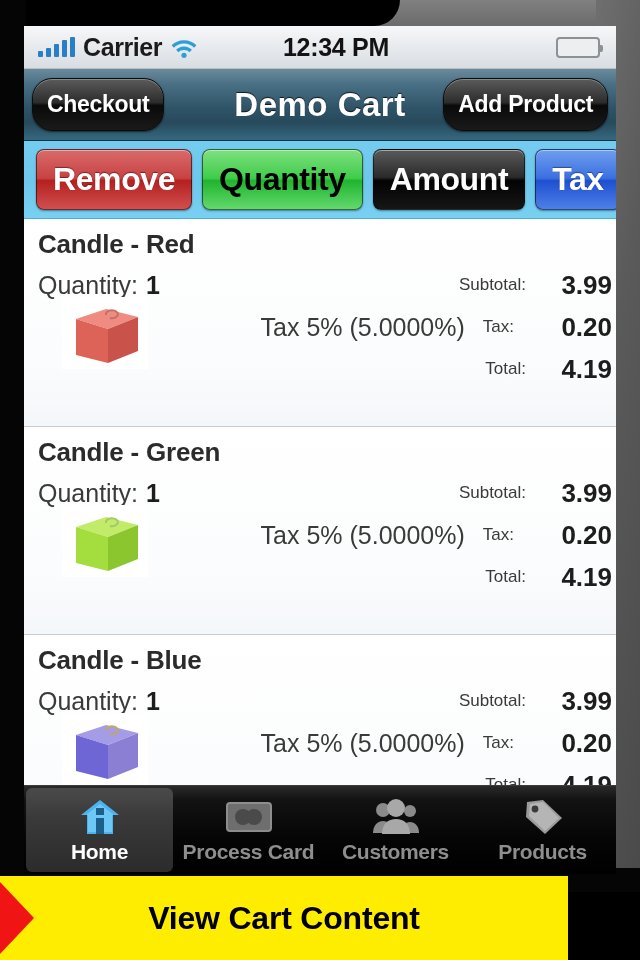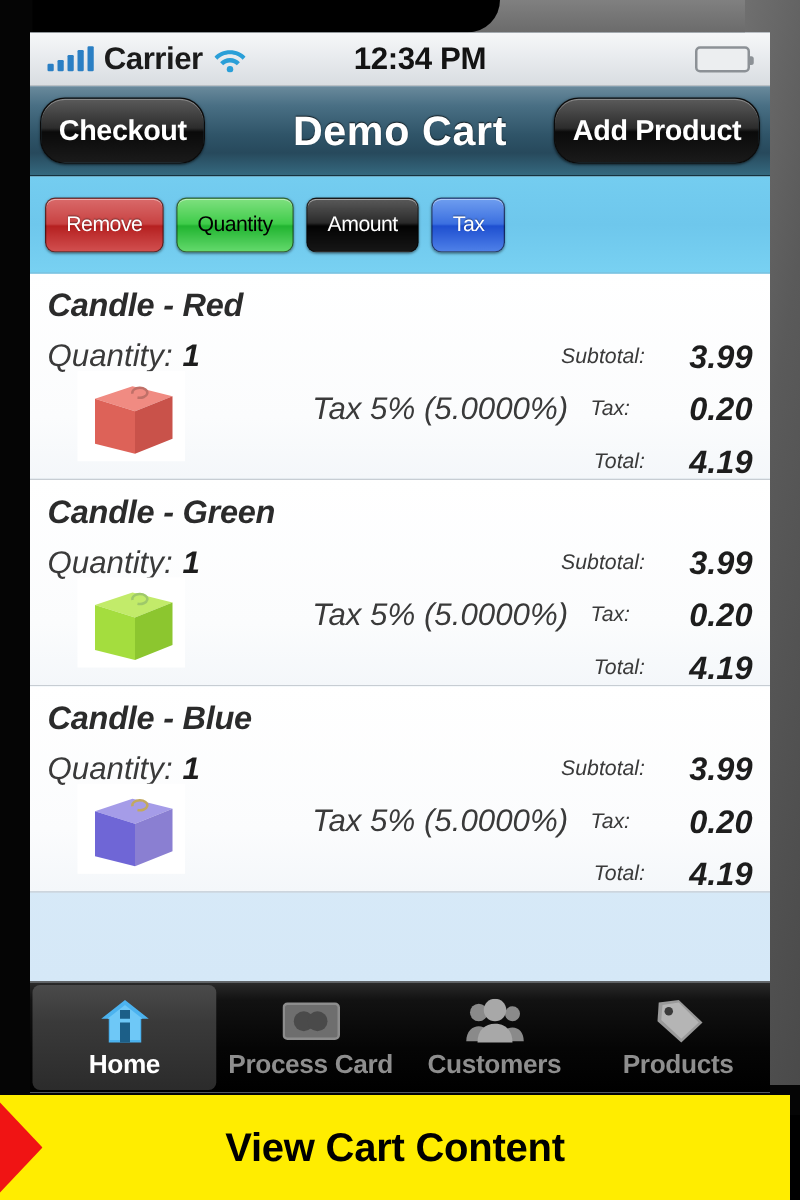--- a/index.html
+++ b/index.html
@@ -194,22 +194,22 @@
     display: flex;
     align-items: center;
     gap: 10px;
     padding: 0 12px;
     box-sizing: border-box;
     border-bottom: 1px solid #4aaed3;
   }
   .act-btn {
     flex: 0 0 auto;
     border-radius: 8px;
-    font-size: 17px;
-    font-weight: 400;
+    font-size: 32px;
+    font-weight: 700;
     padding: 11px 16px;
     letter-spacing: -0.4px;
     text-align: center;
     border: 1px solid rgba(0,0,0,0.55);
     box-shadow: inset 0 1px 0 rgba(255,255,255,0.45), 0 1px 2px rgba(0,0,0,0.4);
     white-space: nowrap;
   }
   .act-remove {
     background: linear-gradient(180deg, #d96a6a 0%, #c84242 48%, #b52020 52%, #d14f4f 100%);
     color: #ffffff;
@@ -232,24 +232,23 @@
   
   .cart-list {
     flex: 1 1 auto;
     background: linear-gradient(180deg, #e2f0fb 0%, #d5e8f7 100%);
     overflow: hidden;
   }
   .cart-row {
     position: relative;
     background: linear-gradient(180deg, #ffffff 0%, #fbfcfd 70%, #f4f7fa 100%);
     border-bottom: 1px solid #c7cdd3;
-    padding: 10px 14px 12px 14px;
+    padding: 10px 4px 12px 14px;
     box-sizing: border-box;
-    height: 165px;
-    font-style: italic;
+    height: 208px;
   }
   .row-title {
     font-size: 26px;
     font-weight: 700;
     color: #2b2b2b;
     letter-spacing: -0.2px;
     margin-bottom: 4px;
   }
   .row-grid {
     position: relative;
@@ -332,21 +331,21 @@
     color: #8e8e8e;
     letter-spacing: -0.3px;
   }
   .tab.active .tab-label { color: #ffffff; }
 
   
   .caption {
     position: absolute;
     left: 0;
     top: 876px;
-    width: 632px;
+    width: 568px;
     height: 84px;
     background: #ffed00;
     display: flex;
     align-items: center;
     justify-content: center;
   }
   .caption .arrow {
     position: absolute;
     left: 0; top: 0;
     width: 34px; height: 84px;

